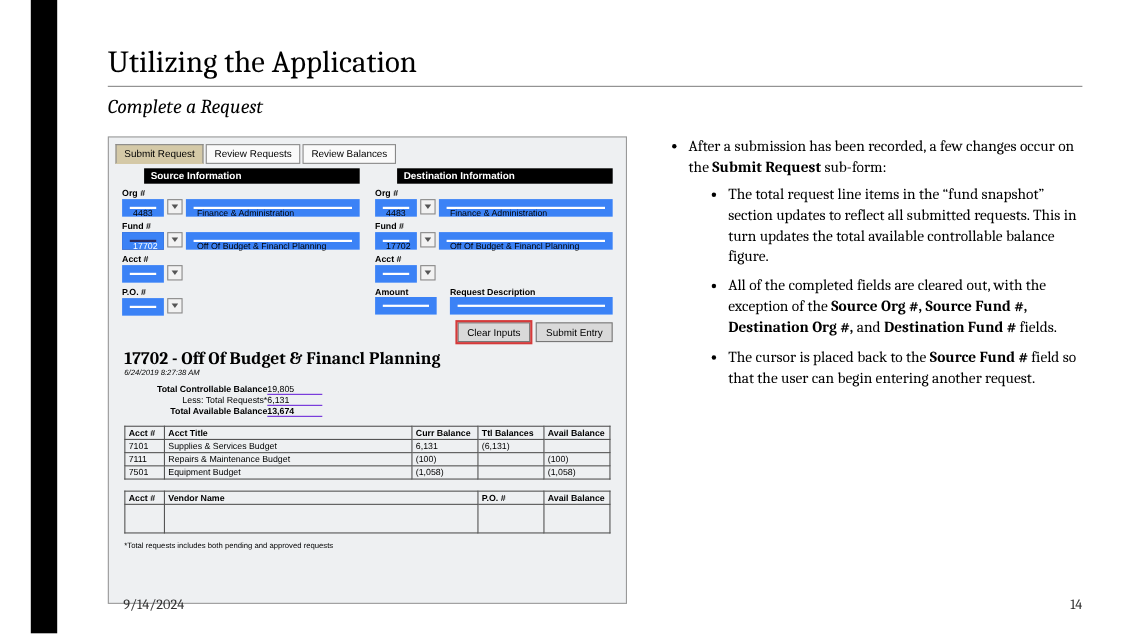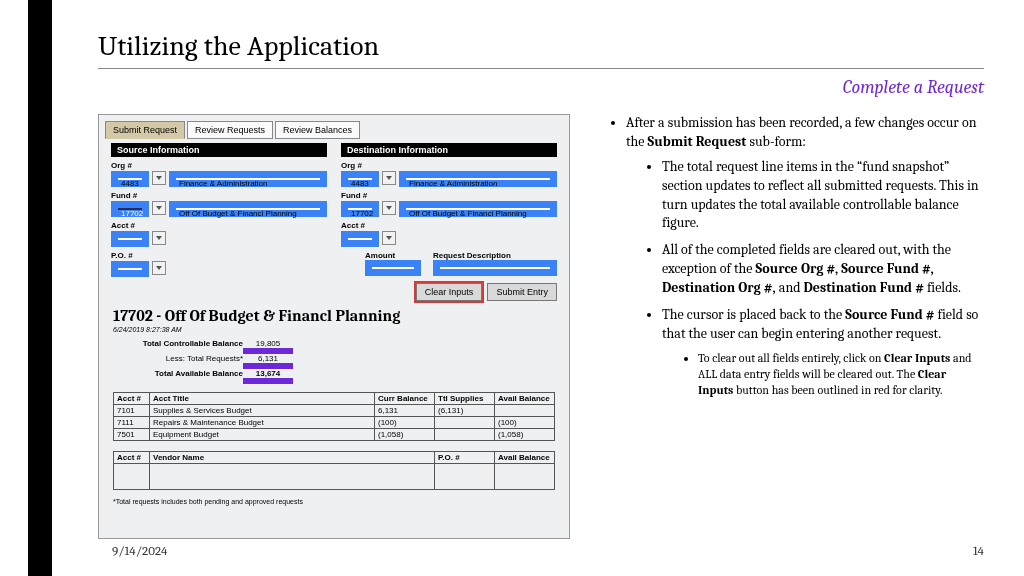--- a/index.html
+++ b/index.html
@@ -4,57 +4,57 @@
   <style>
     * { margin: 0; padding: 0; box-sizing: border-box; }
     body {
       width: 1024px; height: 576px;
       font-family: Cambria, Georgia, serif;
       background: #ffffff;
       position: relative;
       overflow: hidden;
     }
     .black-bar { position: absolute; left: 28px; top: 0; width: 24px; height: 576px; background: #000; }
-    .content { position: absolute; left: 98px; top: 30px; right: 40px; }
+    .content { position: absolute; left: 98px; top: 40px; right: 40px; }
     h1.page-title { font-size: 28px; font-weight: 400; color: #000; border-bottom: 1px solid #888; padding-bottom: 6px; margin-bottom: 8px; }
-    h2.subtitle { font-size: 18px; font-weight: 400; font-style: italic; color: #6d28d9; margin-bottom: 16px; text-align: right; }
+    h2.subtitle { font-size: 18px; font-weight: 400; font-style: italic; color: #000000; margin-bottom: 16px; }
     .main-row { display: flex; gap: 34px; }
     .app-shot {
       width: 472px; height: 425px;
       background: #eef0f2;
       border: 1px solid #999;
       position: relative;
       font-family: Verdana, Arial, sans-serif;
       font-size: 8px; color: #000;
       overflow: hidden;
     }
     .tabs { display: flex; gap: 2px; padding: 6px 0 0 6px; }
     .tab { border: 1px solid #888; border-bottom: 1px solid #888; padding: 3px 7px; background: #fafafa; font-size: 9px; }
     .tab.active { background: #d4c9a7; border-bottom: 1px solid #d4c9a7; }
     .form-area { margin: 4px 12px 0; background: #eef0f2; }
     .two-col { display: flex; gap: 14px; }
     .panel { flex: 1; }
-    .sect-hd { background: #000; color: #fff; font-weight: bold; padding: 2px 6px; font-size: 9px; }
+    .sect-hd { background: #000; color: #fff; font-weight: bold; padding: 2px 6px; font-size: 9px; margin-left: 20px; }
     .field { margin-top: 4px; }
     .flabel { font-weight: bold; font-size: 8px; }
     .controls { display: flex; gap: 3px; margin-top: 1px; }
     .inp { background: #fff; border: 7px solid #3b82f6; padding: 1px 3px; height: 14px; }
     .sel { background: #f2f2f2; border: 1px solid #888; width: 14px; height: 14px; display: flex; align-items: center; justify-content: center; }
     .sel::after { content: ""; border-left: 3px solid transparent; border-right: 3px solid transparent; border-top: 4px solid #555; }
     .highlight { background: #2a2a5a; color: #fff; }
     .btns-row { text-align: right; margin-top: 6px; }
     .btn { display: inline-block; border: 1px solid #777; background: #d9d9d9; padding: 3px 8px; font-size: 9px; margin-left: 3px; }
     .btn.outl { outline: 2px solid #d43a3a; }
     .snapshot { padding: 6px 2px; }
     .snap-title { font-family: Cambria, Georgia, serif; font-size: 16px; font-weight: bold; }
     .snap-time { font-style: italic; font-size: 7px; margin-top: 1px; }
     .snap-summ { margin-top: 6px; }
     .snap-summ .row { display: flex; }
     .snap-summ .lbl { width: 130px; text-align: right; }
-    .snap-summ .val { width: 50px; text-align: center; border-bottom: 6px solid #6d28d9; }
+    .snap-summ .val { width: 50px; text-align: left; border-bottom: 1px solid #6d28d9; }
     .bold { font-weight: bold; }
     .indent { padding-left: 20px; }
     table.grid { border-collapse: collapse; width: 100%; margin-top: 8px; font-size: 8px; }
     table.grid th, table.grid td { border: 1px solid #555; padding: 1px 3px; text-align: left; }
     table.grid th { font-weight: bold; }
     .footnote { font-size: 7px; margin-top: 8px; }
     .bullets { flex: 1; font-family: Cambria, Georgia, serif; font-size: 14px; color: #000; line-height: 1.35; }
     .bullets ul { list-style: disc; padding-left: 22px; }
     .bullets ul ul { margin-top: 6px; padding-left: 36px; }
     .bullets ul ul ul { font-size: 12px; padding-left: 36px; }
@@ -136,21 +136,21 @@
               </div>
             </div>
             <div class="field">
               <div class="flabel">Acct #</div>
               <div class="controls">
                 <div class="inp w50"></div>
                 <div class="sel"></div>
               </div>
             </div>
             <div class="field" style="display:flex; gap:8px;">
-              <div style="width:60px;margin-left:24px;">
+              <div style="width:60px;">
                 <div class="flabel">Amount</div>
                 <div class="inp" style="width:56px"></div>
               </div>
               <div style="flex:1">
                 <div class="flabel">Request Description</div>
                 <div class="inp" style="width:100%;"></div>
               </div>
             </div>
           </div>
         </div>
@@ -177,21 +177,21 @@
                 <span class="val bold">13,674</span>
               </div>
           </div>
 
           <table class="grid">
             <tbody>
                 <tr>
               <th style="width:36px">Acct #</th>
               <th>Acct Title</th>
               <th style="width:60px">Curr Balance</th>
-              <th style="width:60px">Ttl Supplies</th>
+              <th style="width:60px">Ttl Balances</th>
               <th style="width:60px">Avail Balance</th>
             </tr>
             </tbody>
               <tbody id="acct-rows">
                 <tr>
                   <td>7101</td>
                   <td>Supplies &amp; Services Budget</td>
                   <td>6,131</td>
                   <td>(6,131)</td>
                   <td></td>
@@ -239,25 +239,20 @@
       <ul>
         <li>
           <span>After a submission has been recorded, a few changes occur on the </span><b>Submit Request</b><span> sub-form:</span>
           <ul>
             <li>The total request line items in the “fund snapshot” section updates to reflect all submitted requests. This in turn updates the total available controllable balance figure.</li>
             <li>
               <span>All of the completed fields are cleared out, with the exception of the </span><b>Source Org #, Source Fund #, Destination Org #,</b><span> and </span><b>Destination Fund #</b><span> fields.</span>
             </li>
             <li>
               <span>The cursor is placed back to the </span><b>Source Fund #</b><span> field so that the user can begin entering another request.</span>
-              <ul>
-                <li>
-                  <span>To clear out all fields entirely, click on </span><b>Clear Inputs</b><span> and ALL data entry fields will be cleared out. The </span><b>Clear Inputs</b><span> button has been outlined in red for clarity.</span>
-                </li>
-              </ul>
             </li>
           </ul>
         </li>
       </ul>
     </div>
   </div>
 </div>
 
 <div class="slide-footer">
   <span>9/14/2024</span>

